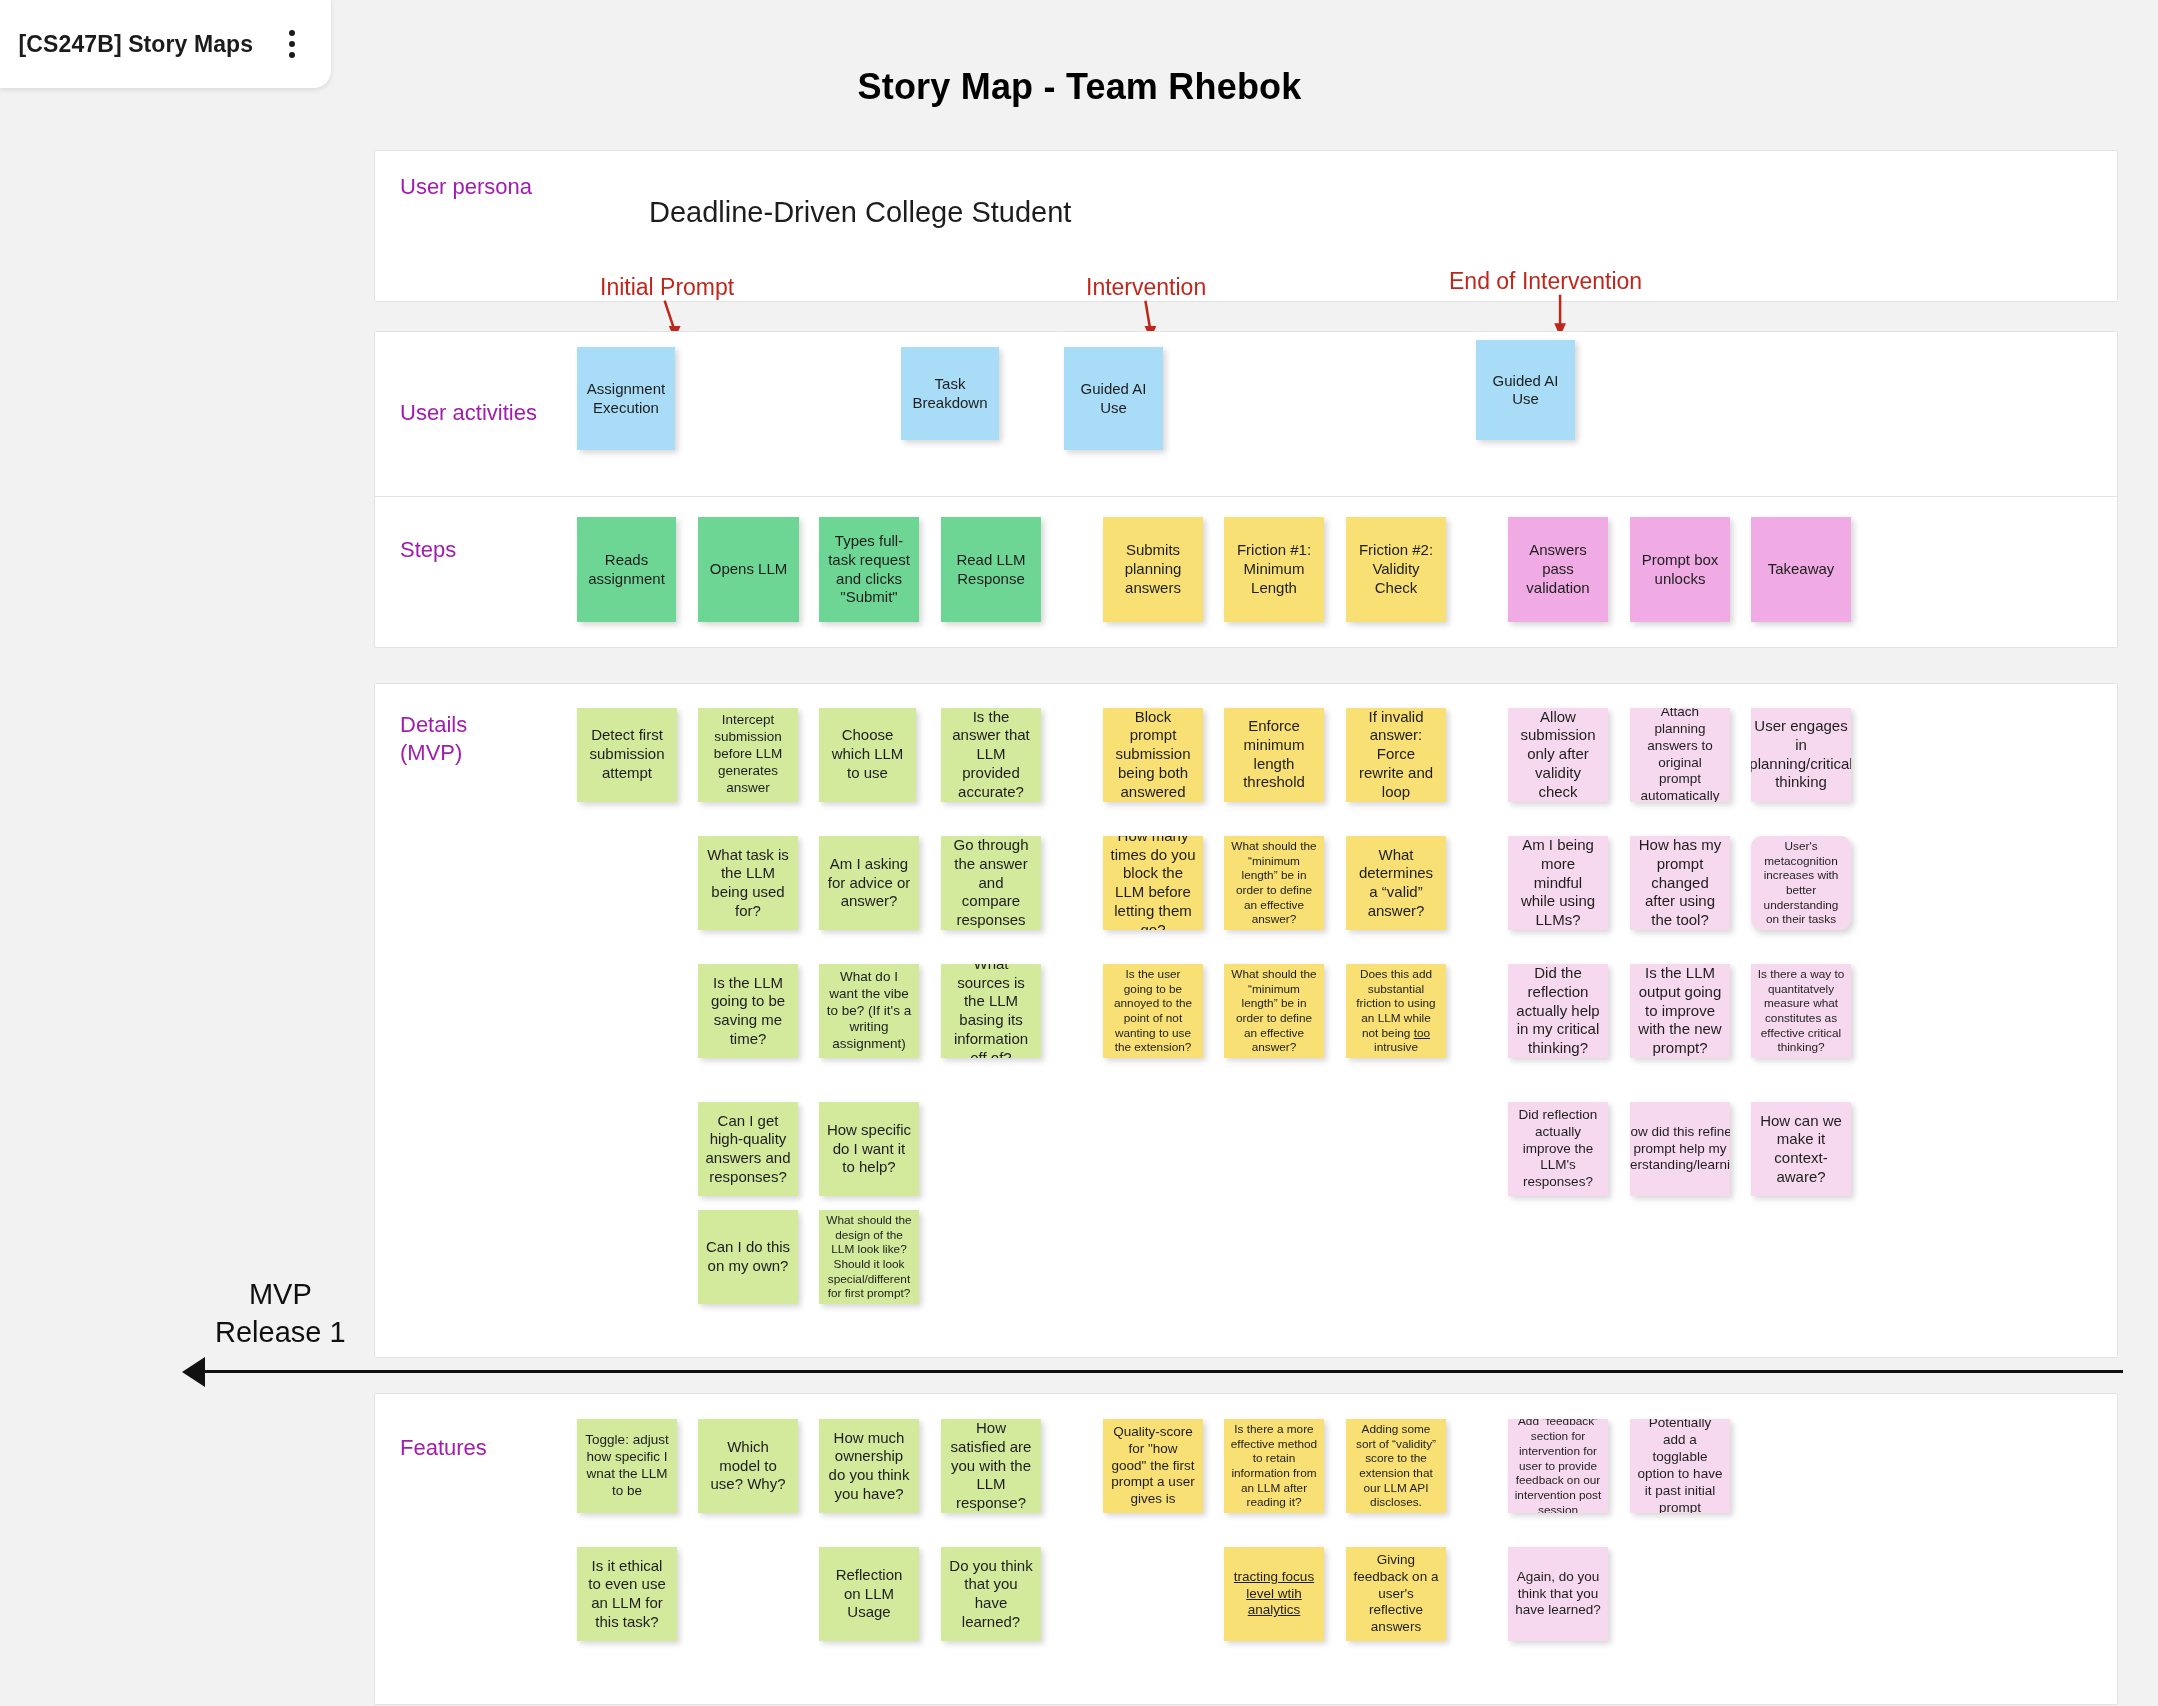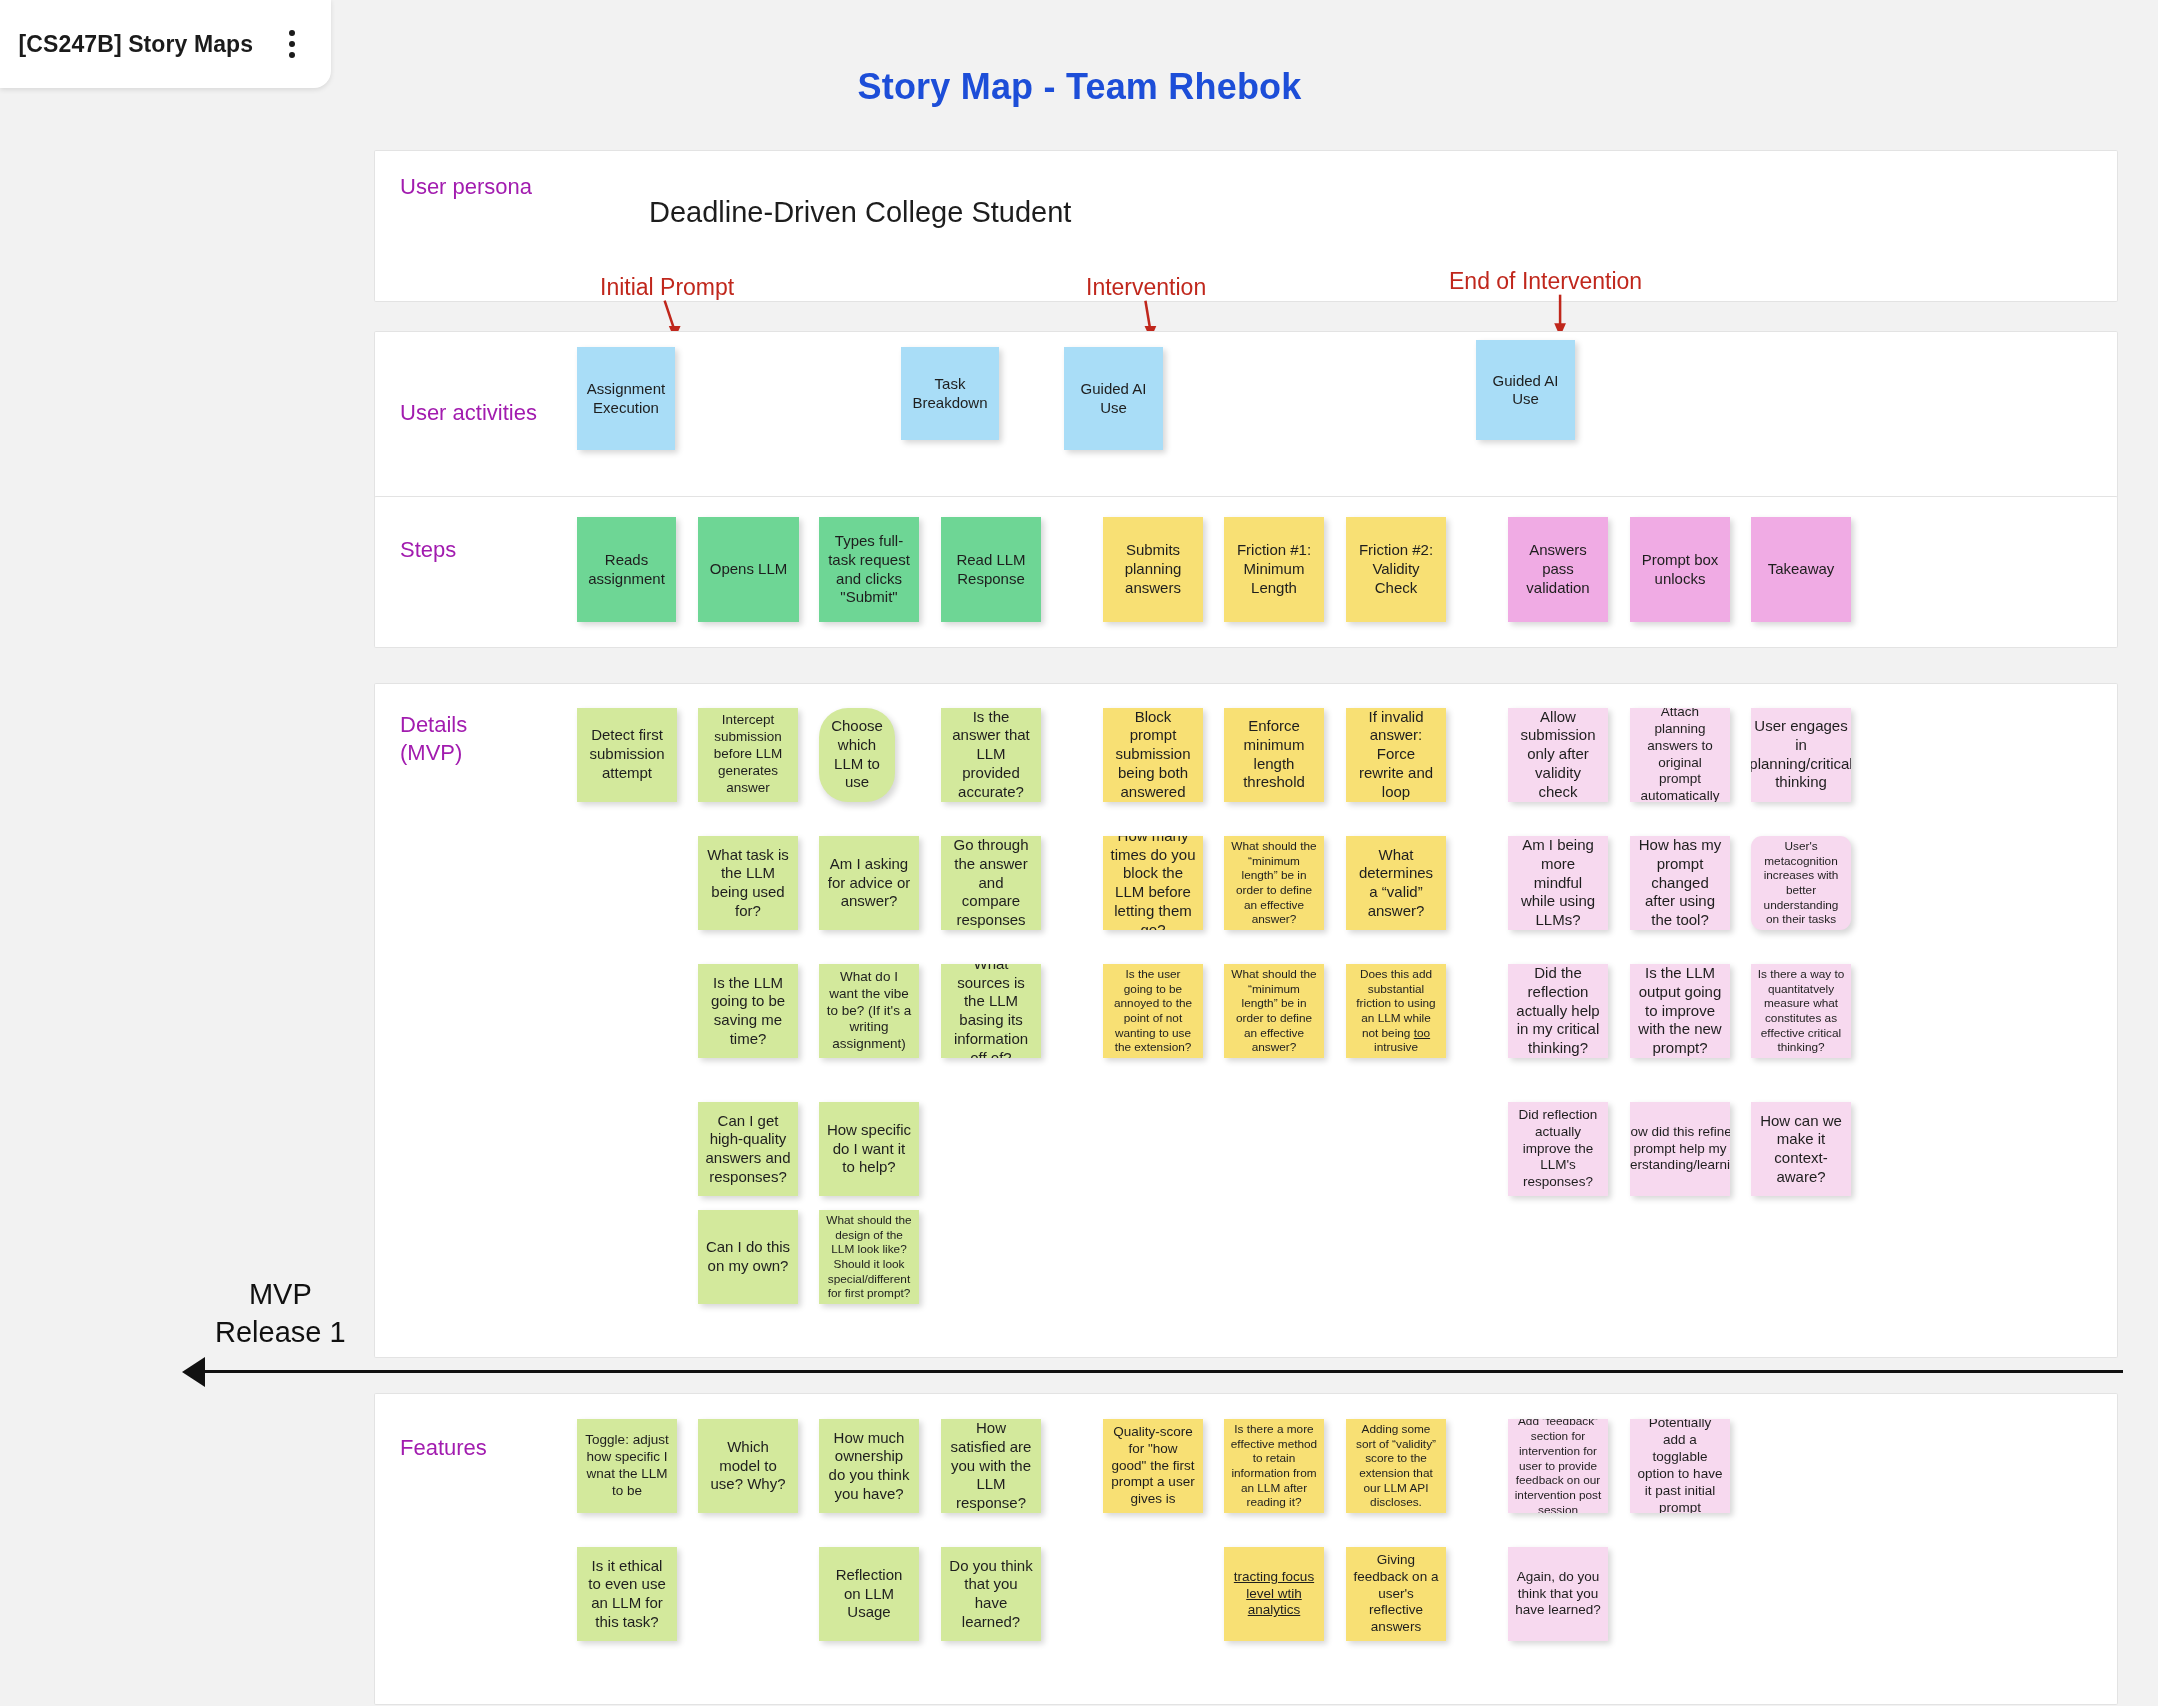--- a/index.html
+++ b/index.html
@@ -29,21 +29,21 @@
     margin-left: 22px; width: 34px; height: 39px;
     display: flex; flex-direction: column; align-items: center;
     justify-content: center; gap: 5px; cursor: pointer;
   }
   .kebab i { width: 5.9px; height: 5.9px; border-radius: 50%; background: #1b1b1b; display:block; }
 
   
   .board-title {
     position: absolute; left: 0; top: 66px; width: 2159px;
     text-align: center; font-size: 36px; font-weight: 700;
-    color: #1d4ed8; letter-spacing: 0.2px;
+    color: #000000; letter-spacing: 0.2px;
   }
 
   
   .band {
     position: absolute; left: 374px; width: 1744px;
     background: #ffffff;
     border: 0.8px solid #e3e3e3;
     border-radius: 1.7px;
   }
   .band-label {
@@ -171,21 +171,21 @@
     <div class="note pink fs-md" style="left:1255px; top:20px; width:100px; height:105px;">Prompt box unlocks</div>
     <div class="note pink fs-md" style="left:1376px; top:20px; width:100px; height:105px;">Takeaway</div>
   </div>
 
   <div class="band band-details">
     <div class="band-label" style="top:27px;">Details
 (MVP)</div>
 
     <div class="note ygreen fs-md" style="left:202px; top:23.6px; width:100px; height:94px;">Detect first submission attempt</div>
     <div class="note ygreen fs-sm" style="left:323px; top:23.6px; width:100px; height:94px;">Intercept submission before LLM generates answer</div>
-    <div class="note ygreen fs-md" style="left:444px; top:23.6px; width:76px; height:94px;border-radius:29px;">Choose which LLM to use</div>
+    <div class="note ygreen fs-md" style="left:444px; top:23.6px; width:97px; height:94px;">Choose which LLM to use</div>
     <div class="note ygreen fs-md" style="left:566px; top:23.6px; width:100px; height:94px;">Is the answer that LLM provided accurate?</div>
     <div class="note yellow fs-md" style="left:728px; top:23.6px; width:100px; height:94px;">Block prompt submission being both answered</div>
     <div class="note yellow fs-md" style="left:849px; top:23.6px; width:100px; height:94px;">Enforce minimum length threshold</div>
     <div class="note yellow fs-md" style="left:971px; top:23.6px; width:100px; height:94px;">If invalid answer: Force rewrite and loop</div>
     <div class="note lpink fs-md" style="left:1133px; top:23.6px; width:100px; height:94px;">Allow submission only after validity check</div>
     <div class="note lpink fs-sm" style="left:1255px; top:23.6px; width:100px; height:94px;">Attach planning answers to original prompt automatically</div>
     <div class="note lpink fs-md" style="left:1376px; top:23.6px; width:100px; height:94px;">User engages in planning/critical thinking</div>
 
     <div class="note ygreen fs-md" style="left:323px; top:152px; width:100px; height:94px;">What task is the LLM being used for?</div>
     <div class="note ygreen fs-md" style="left:444px; top:152px; width:100px; height:94px;">Am I asking for advice or answer?</div>

